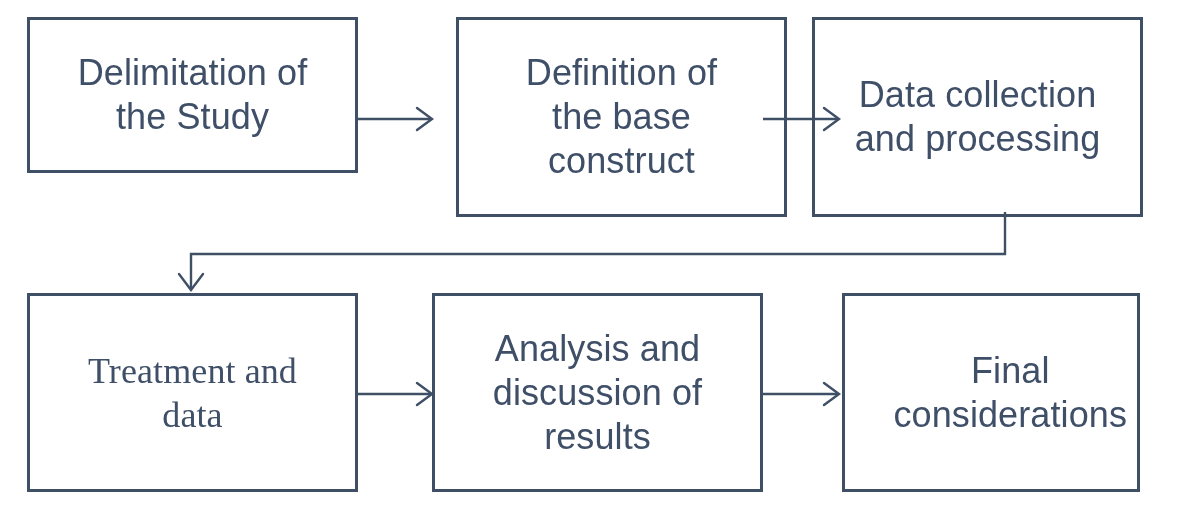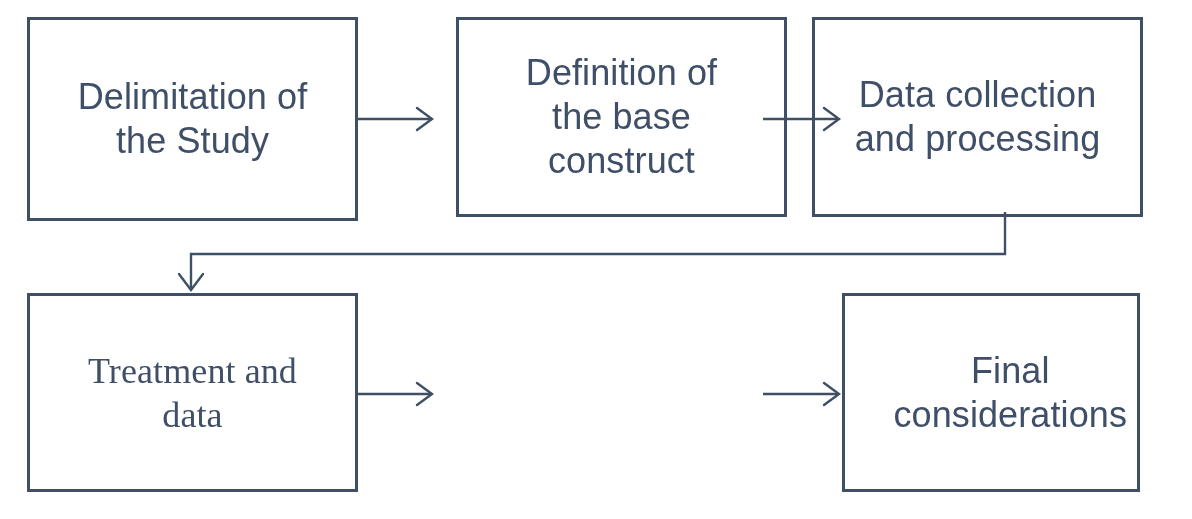--- a/index.html
+++ b/index.html
@@ -31,21 +31,21 @@
   .flow-node-label {
     font-size: 36px;
     line-height: 44px;
     color: #3f4f68;
     letter-spacing: 0.1px;
     padding: 0 10px;
     white-space: pre-line;
     font-weight: 400;
   }
   
-  #node-delimitation  { left: 27px;  top: 17px;  width: 331px; height: 204px; }
+  #node-delimitation  { left: 27px;  top: 17px;  width: 331px; height: 156px; }
   #node-definition    { left: 432px; top: 17px;  width: 331px; height: 200px; margin-left: 24px; }
   #node-collection    { left: 812px; top: 17px;  width: 331px; height: 200px; }
   #node-treatment     { left: 27px;  top: 293px; width: 331px; height: 199px; font-family: Liberation Serif, serif; }
   #node-analysis      { left: 432px; top: 293px; width: 331px; height: 199px; }
   #node-final         { left: 842px; top: 293px; width: 298px; height: 199px; justify-content: flex-end; }
 
   .flow-connector {
     position: absolute;
     pointer-events: none;
   }
@@ -74,20 +74,25 @@
   <div class="flow-node" id="node-collection">
     <span class="flow-node-label">Data collection
 and processing</span>
   </div>
 
   <div class="flow-node" id="node-treatment">
     <span class="flow-node-label">Treatment and
 data</span>
   </div>
 
+  <div class="flow-node" id="node-analysis">
+    <span class="flow-node-label">Analysis and
+discussion of
+results</span>
+  </div>
 
   <div class="flow-node" id="node-final">
     <span class="flow-node-label">Final
 considerations</span>
   </div>
 
   <svg class="flow-connector" id="conn-1" viewBox="0 0 80 42">
     <path d="M 3 21 L 76 21" stroke="#3f4f66" stroke-width="2.4" fill="none"></path>
     <path d="M 62 10 L 77 21 L 62 32" stroke="#3f4f66" stroke-width="2.4" fill="none" stroke-linecap="round" stroke-linejoin="miter"></path>
   </svg>

